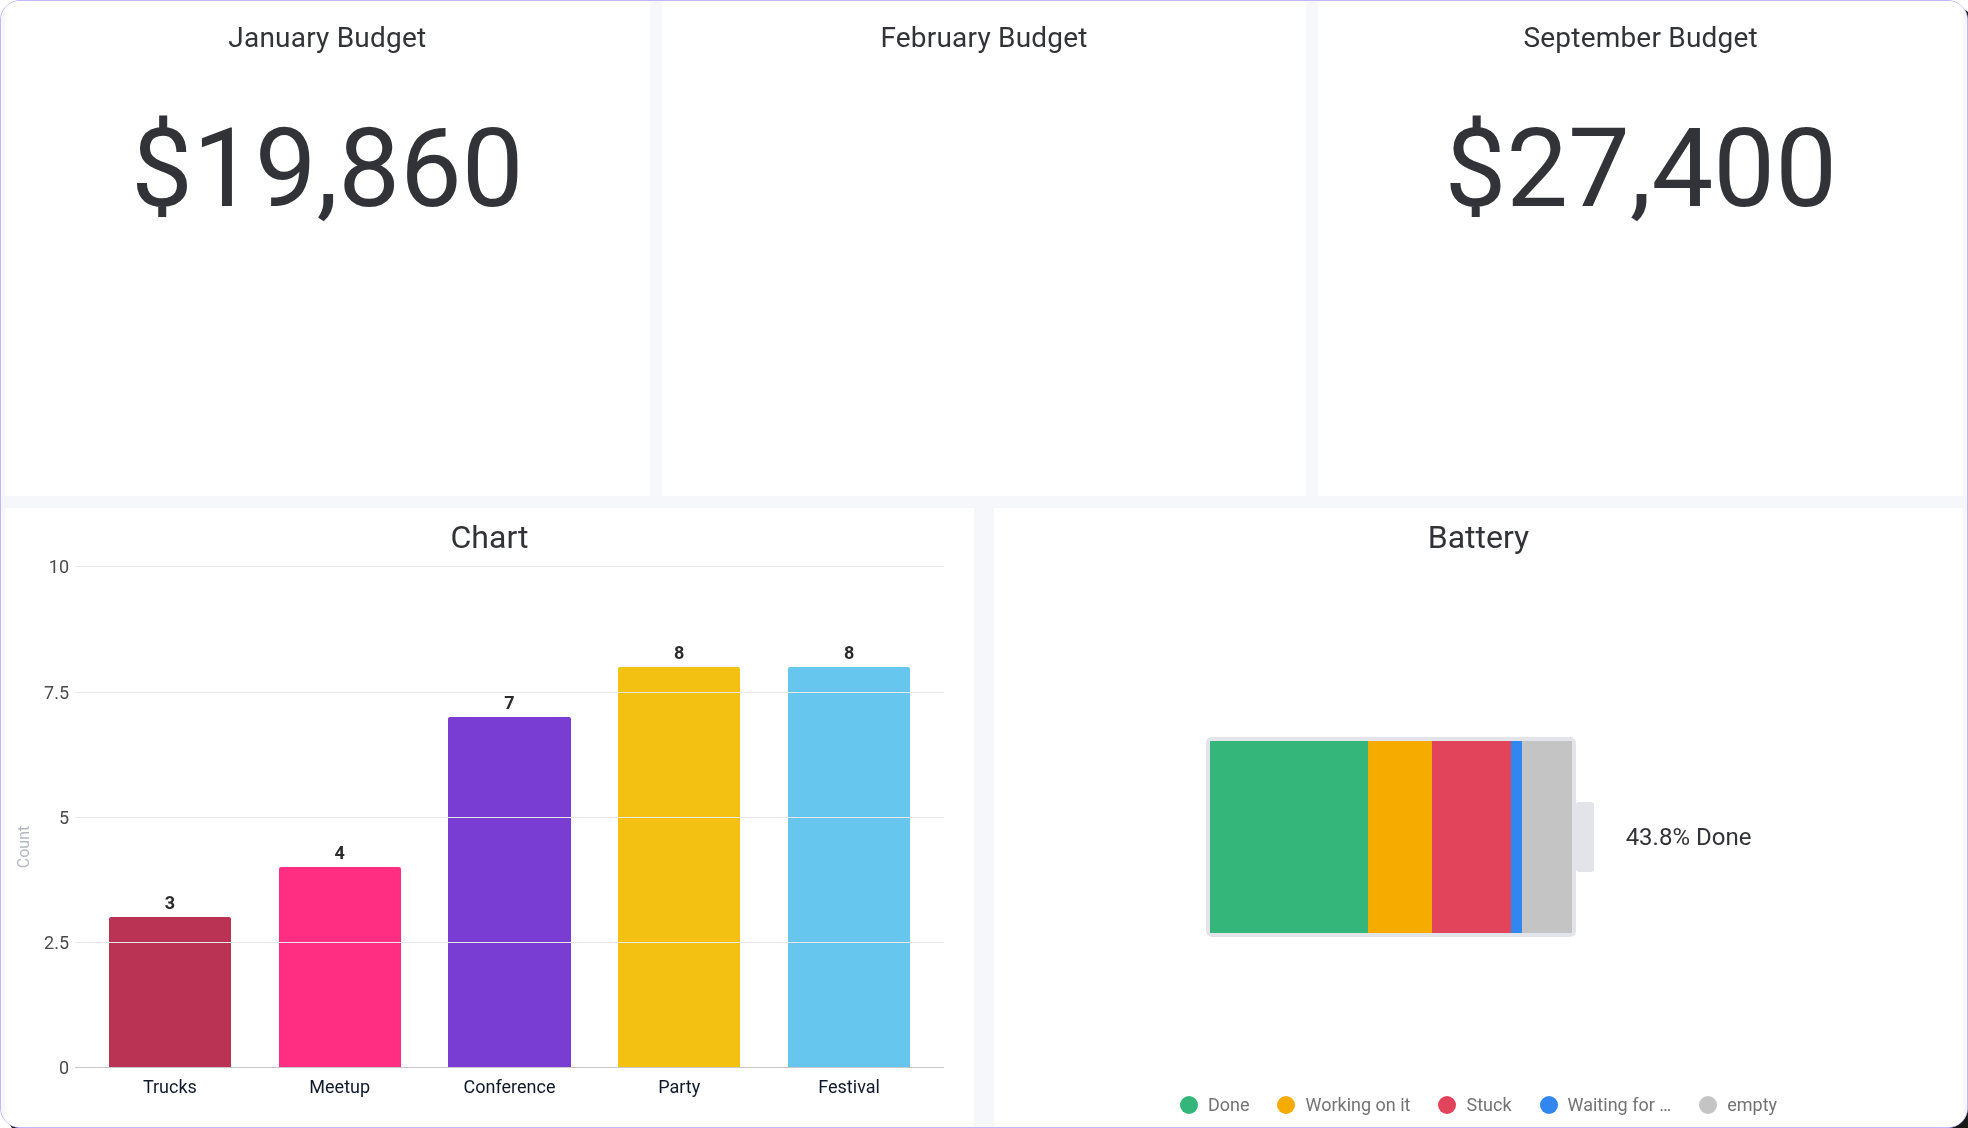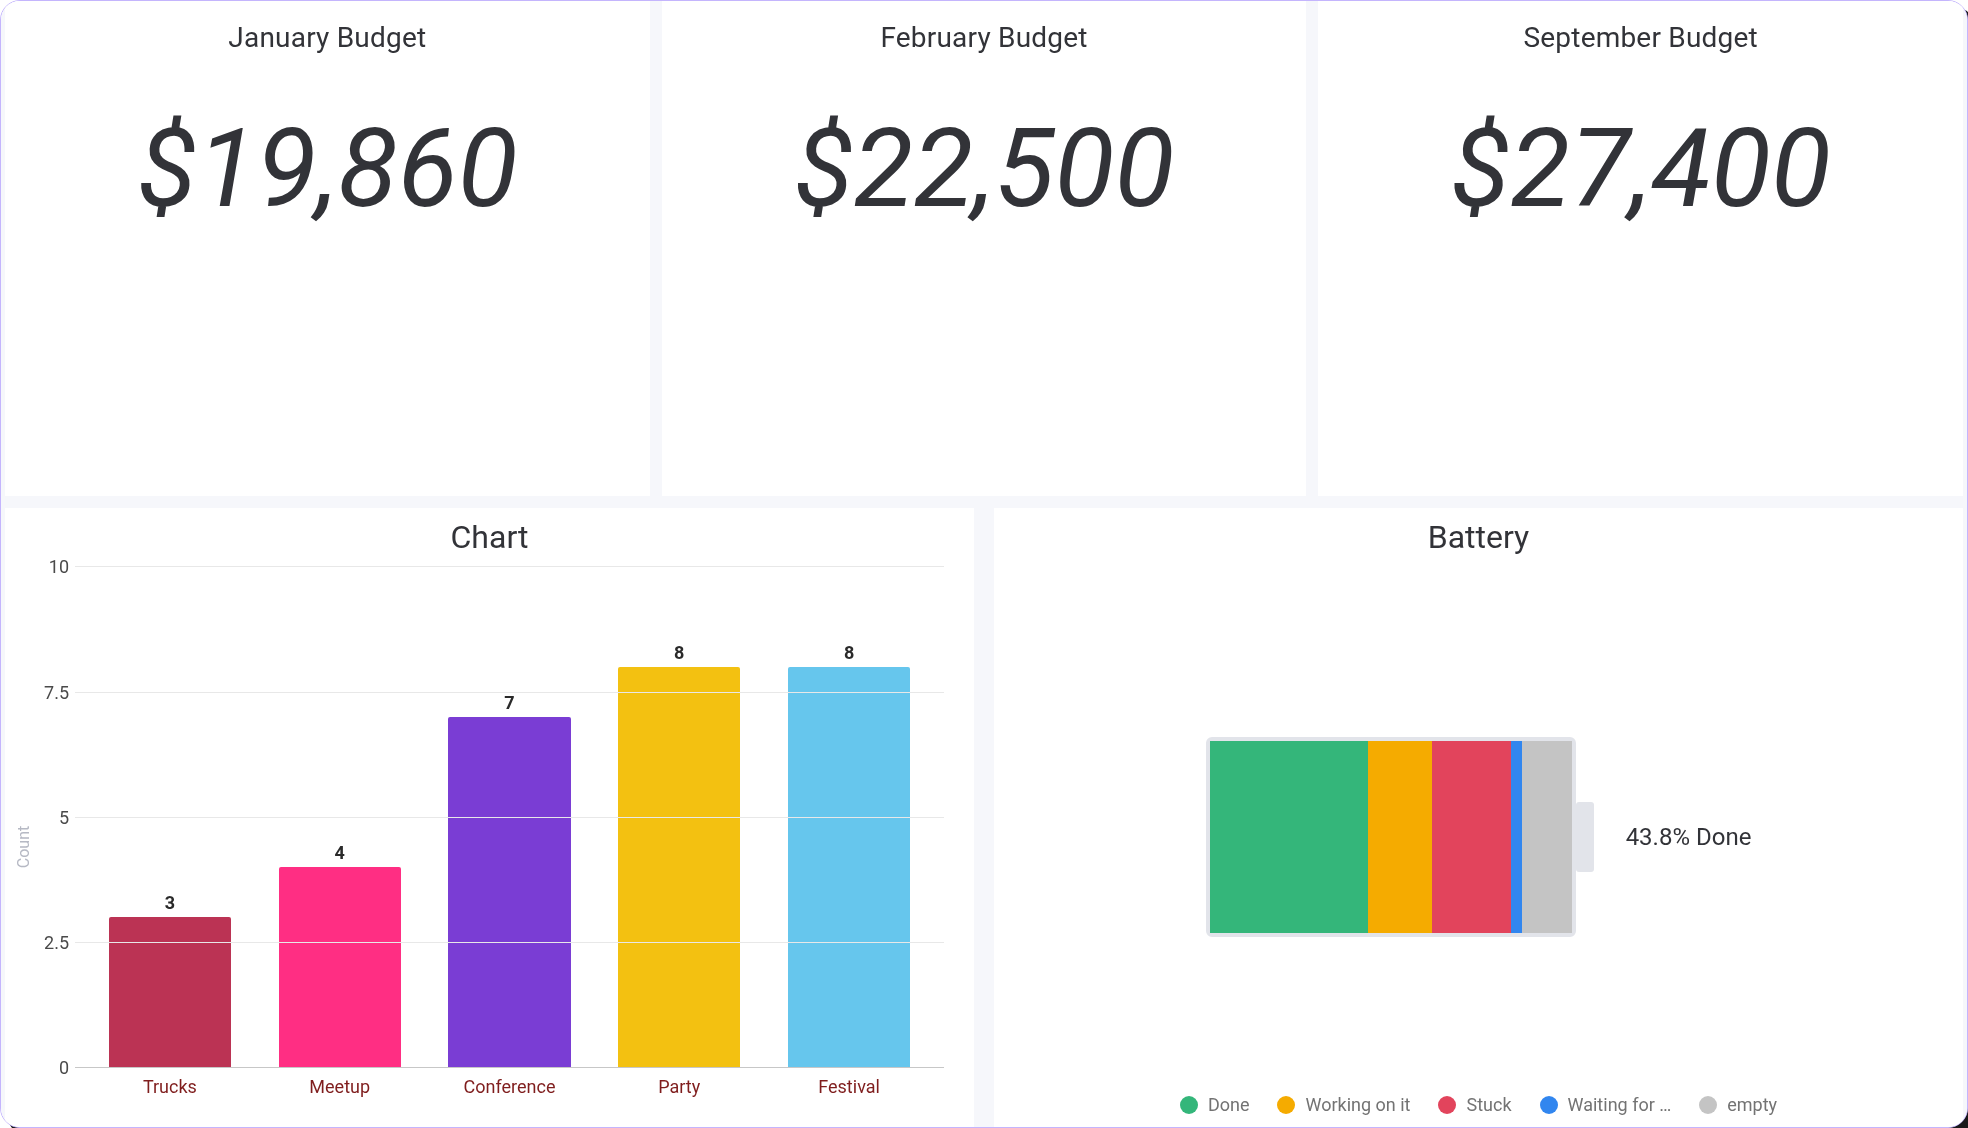--- a/index.html
+++ b/index.html
@@ -44,21 +44,20 @@
     font-size: 28px;
     font-weight: 400;
     color: #323338;
     letter-spacing: 0.2px;
   }
   .budget-value {
     font-size: 110px;
     font-weight: 400;
     color: #323338;
     line-height: 1;
-    font-style: italic;
   }
   
   .bottom-row {
     display: flex;
     flex: 1 1 auto;
     gap: 20px;
     background: #f6f7fb;
     padding: 12px 4px 0 4px;
   }
   .panel {
@@ -152,21 +151,21 @@
   }
   .xticks {
     display: flex;
     justify-content: space-around;
     padding: 8px 10px 0 10px;
   }
   .xtick {
     flex: 1 1 0;
     text-align: center;
     font-size: 18px;
-    color: #7f1d1d;
+    color: #0f172a;
   }
 
   
   .battery-wrap {
     flex: 1 1 auto;
     width: 100%;
     display: flex;
     flex-direction: column;
     align-items: center;
     justify-content: center;
@@ -243,21 +242,20 @@
 
 <div class="dashboard">
 
   <div class="budget-row">
     <div class="budget-card">
       <div class="budget-title">January Budget</div>
       <div class="budget-value">$19,860</div>
     </div>
     <div class="budget-card">
       <div class="budget-title">February Budget</div>
-      <div class="budget-value">$22,500</div>
     </div>
     <div class="budget-card">
       <div class="budget-title">September Budget</div>
       <div class="budget-value">$27,400</div>
     </div>
   </div>
 
   <div class="bottom-row">
 
     <div class="panel">

